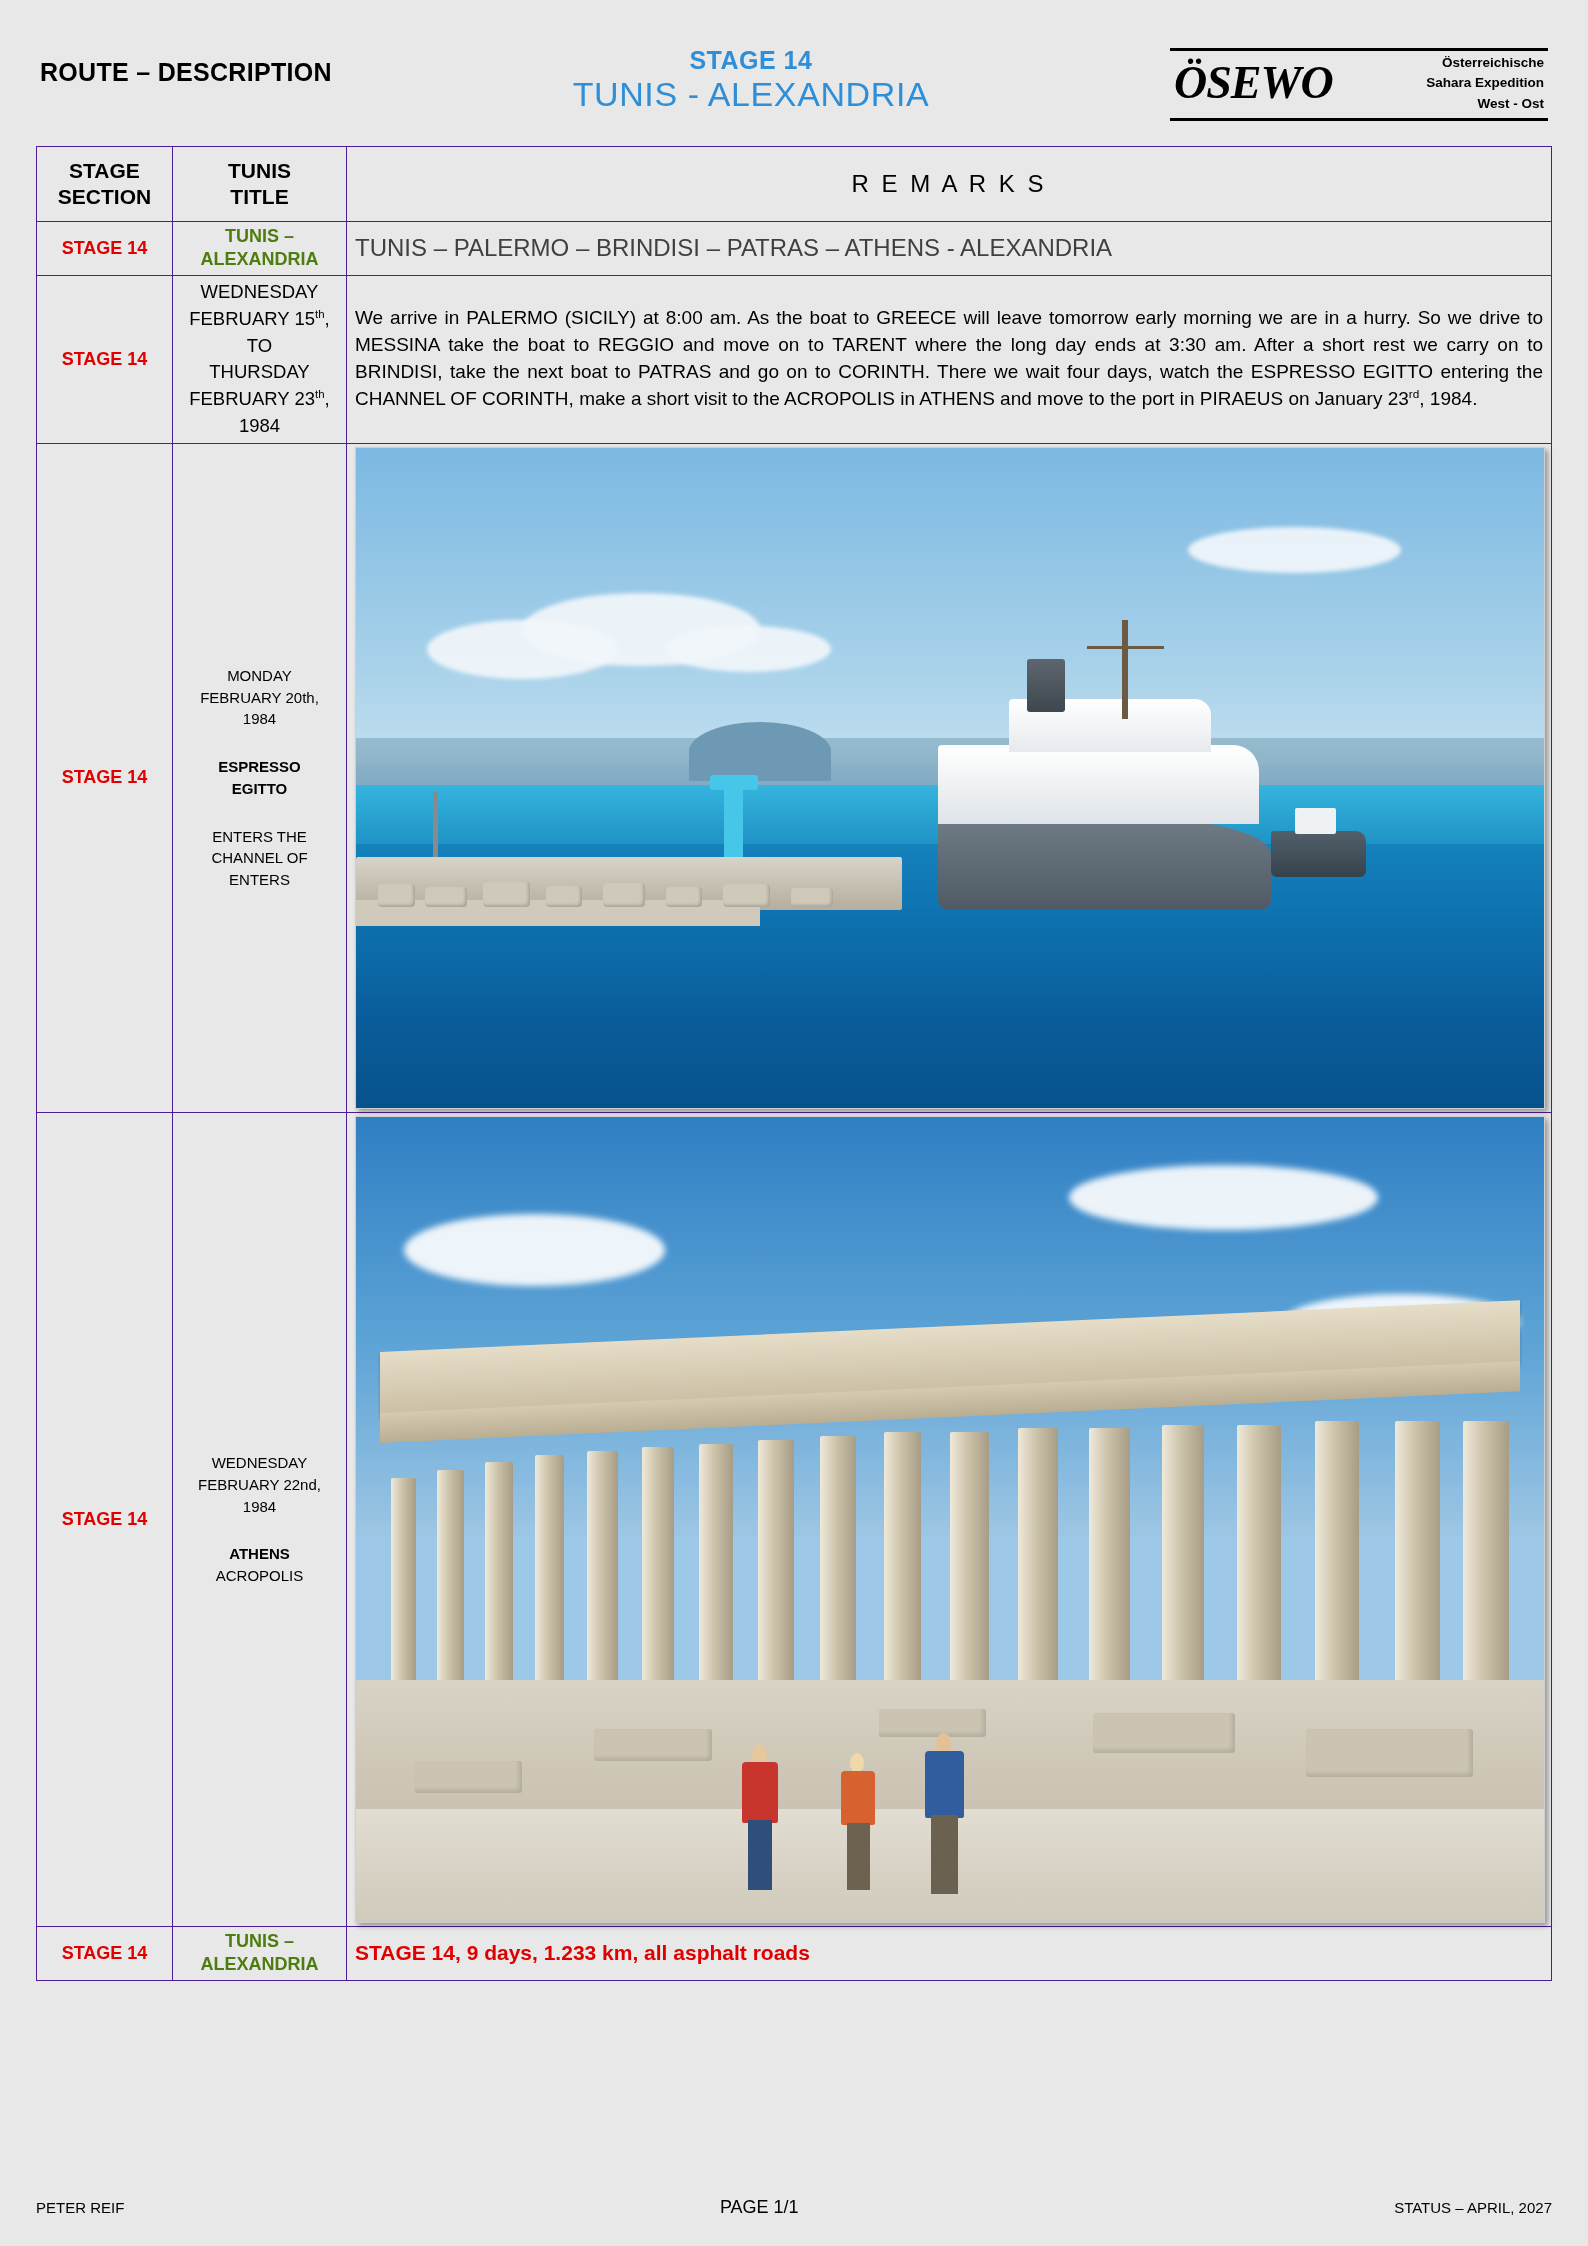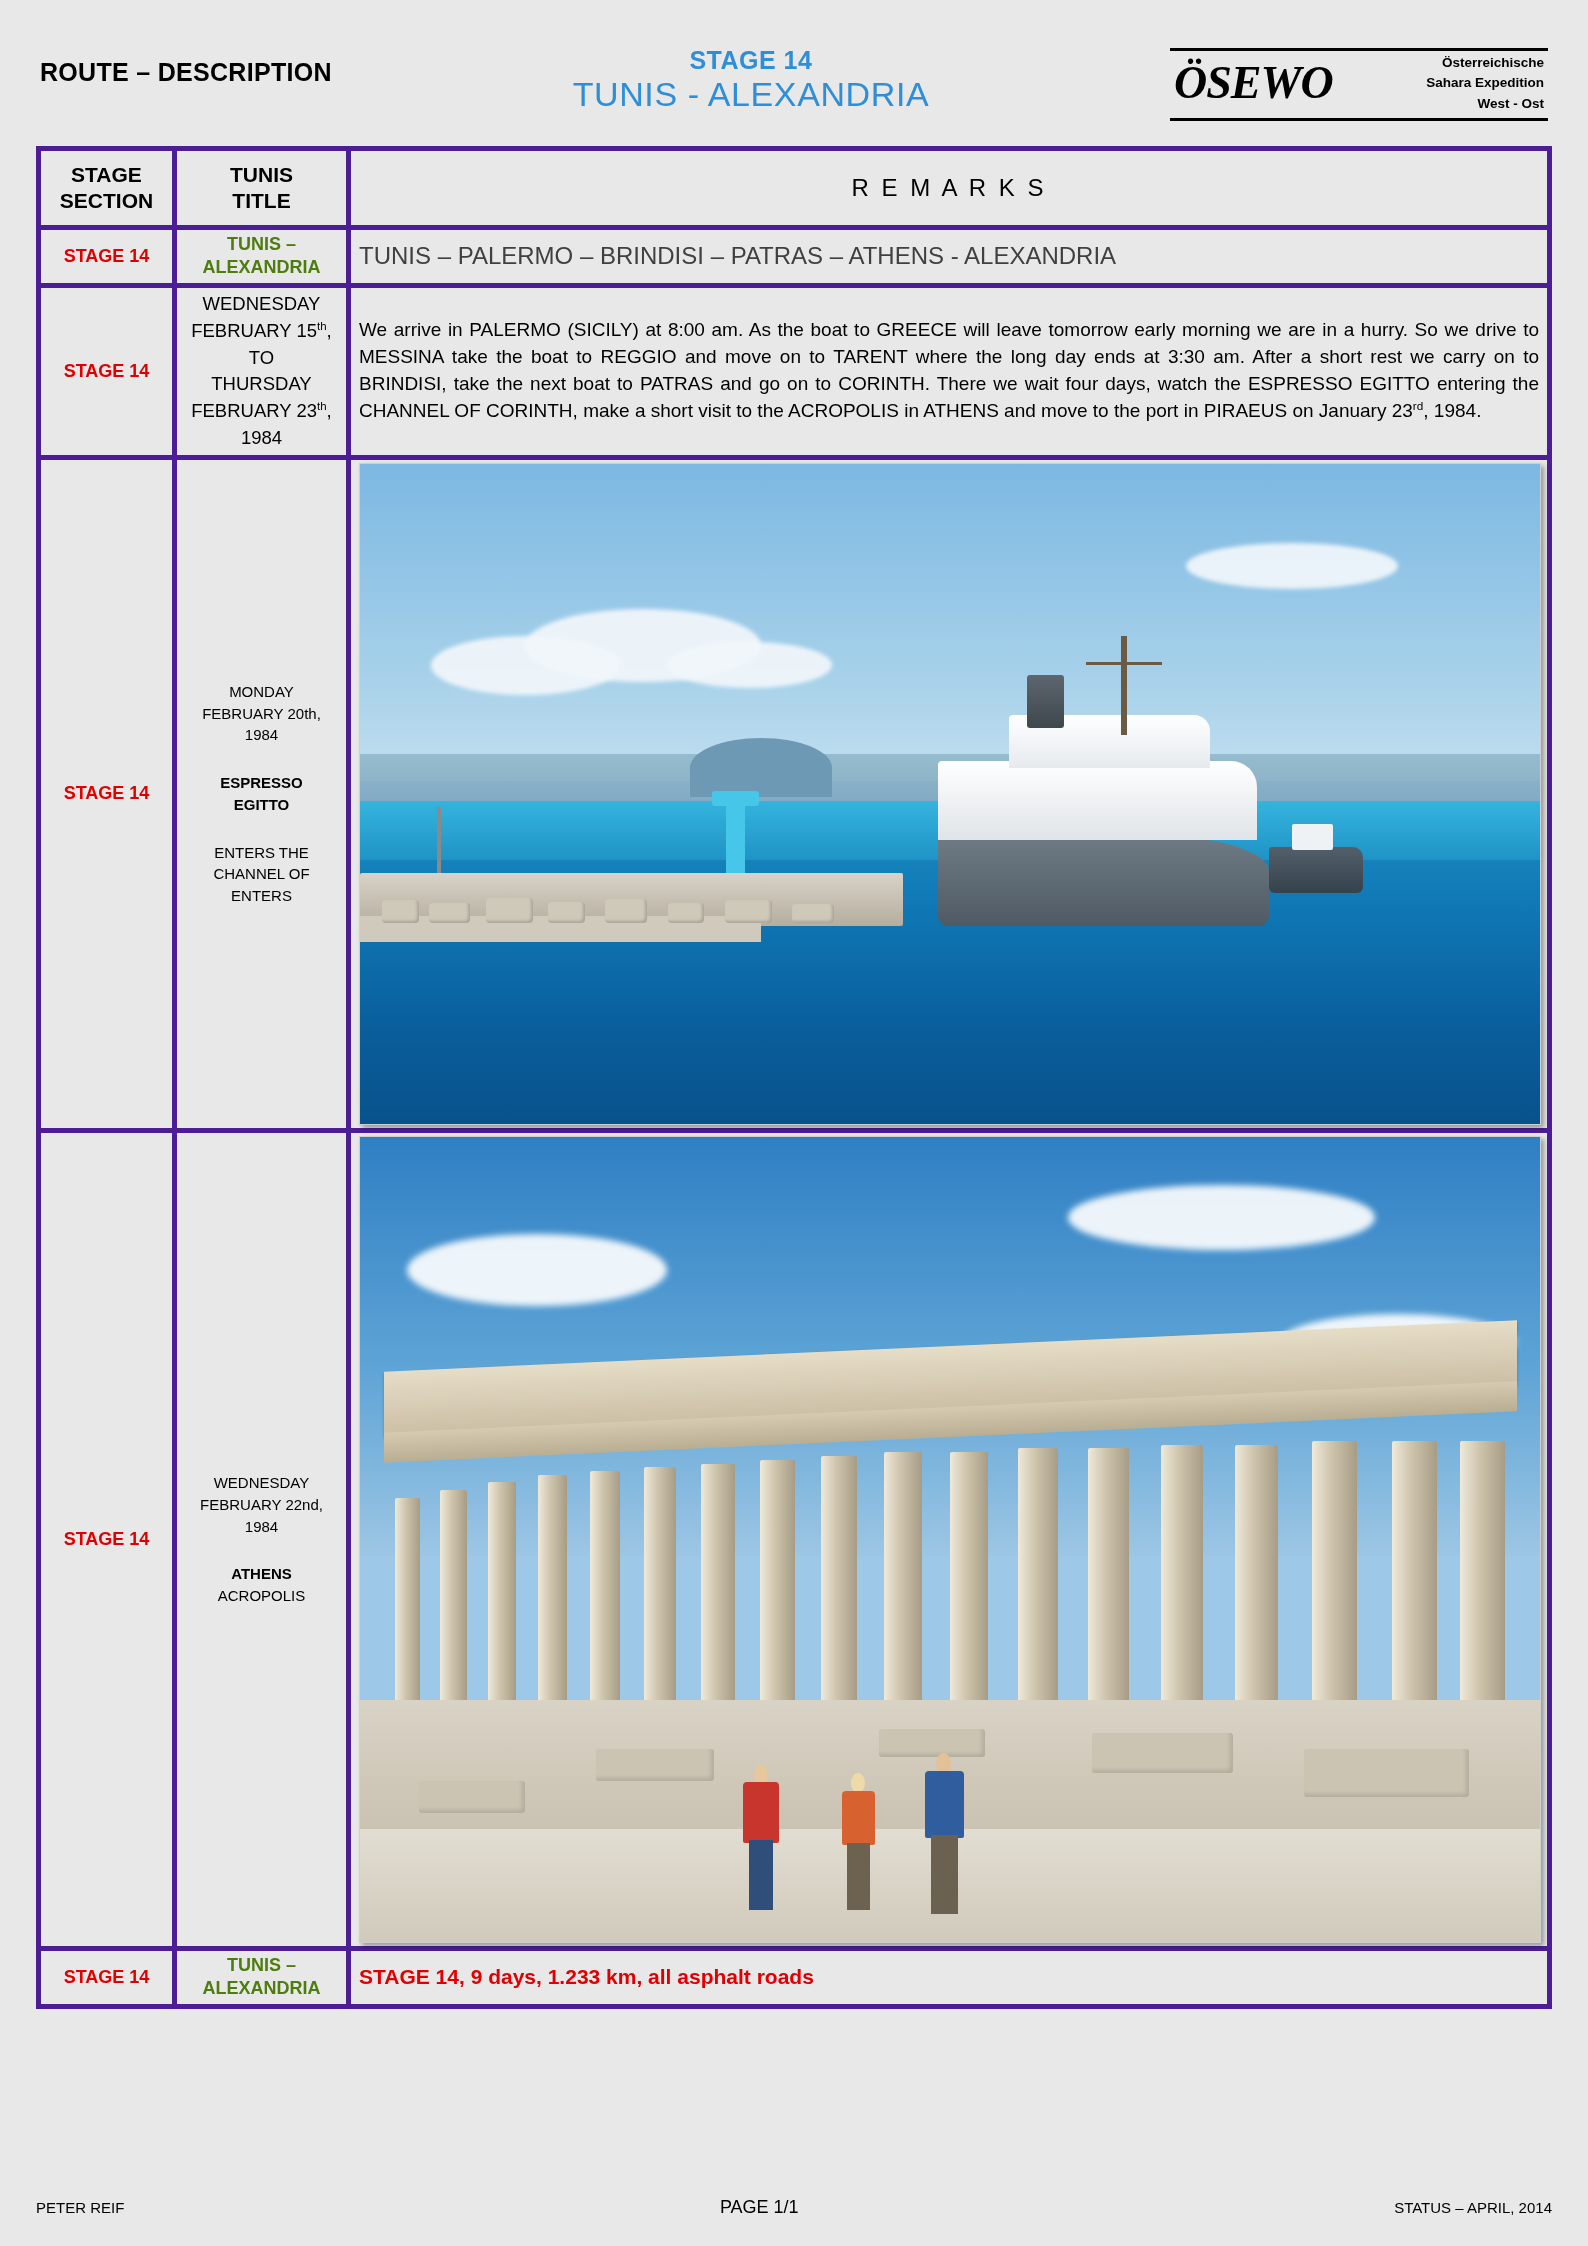--- a/index.html
+++ b/index.html
@@ -83,21 +83,21 @@
     line-height: 1.5;
   }
   
   table.main {
     width: 100%;
     border-collapse: collapse;
     table-layout: fixed;
     margin-top: 14px;
   }
   table.main td, table.main th {
-    border: 5px solid #4c1d95;
+    border: 1px solid #4c1d95;
     vertical-align: middle;
     padding: 3px 8px;
   }
   .col-section { width: 136px; }
   .col-date { width: 174px; }
   .head-cell {
     text-align: center;
     font-weight: bold;
     font-size: 21px;
     line-height: 1.25;
@@ -504,16 +504,16 @@
           <div>ALEXANDRIA</div>
         </td>
         <td class="summary-red">STAGE 14,  9 days, 1.233 km, all asphalt roads</td>
       </tr>
     </tbody>
   </table>
 
   <div class="footer">
     <div>PETER REIF</div>
     <div class="footer-center">PAGE 1/1</div>
-    <div>STATUS – APRIL, 2014</div>
+    <div>STATUS – APRIL, 2027</div>
   </div>
 
 </div>
 
 </body></html>

